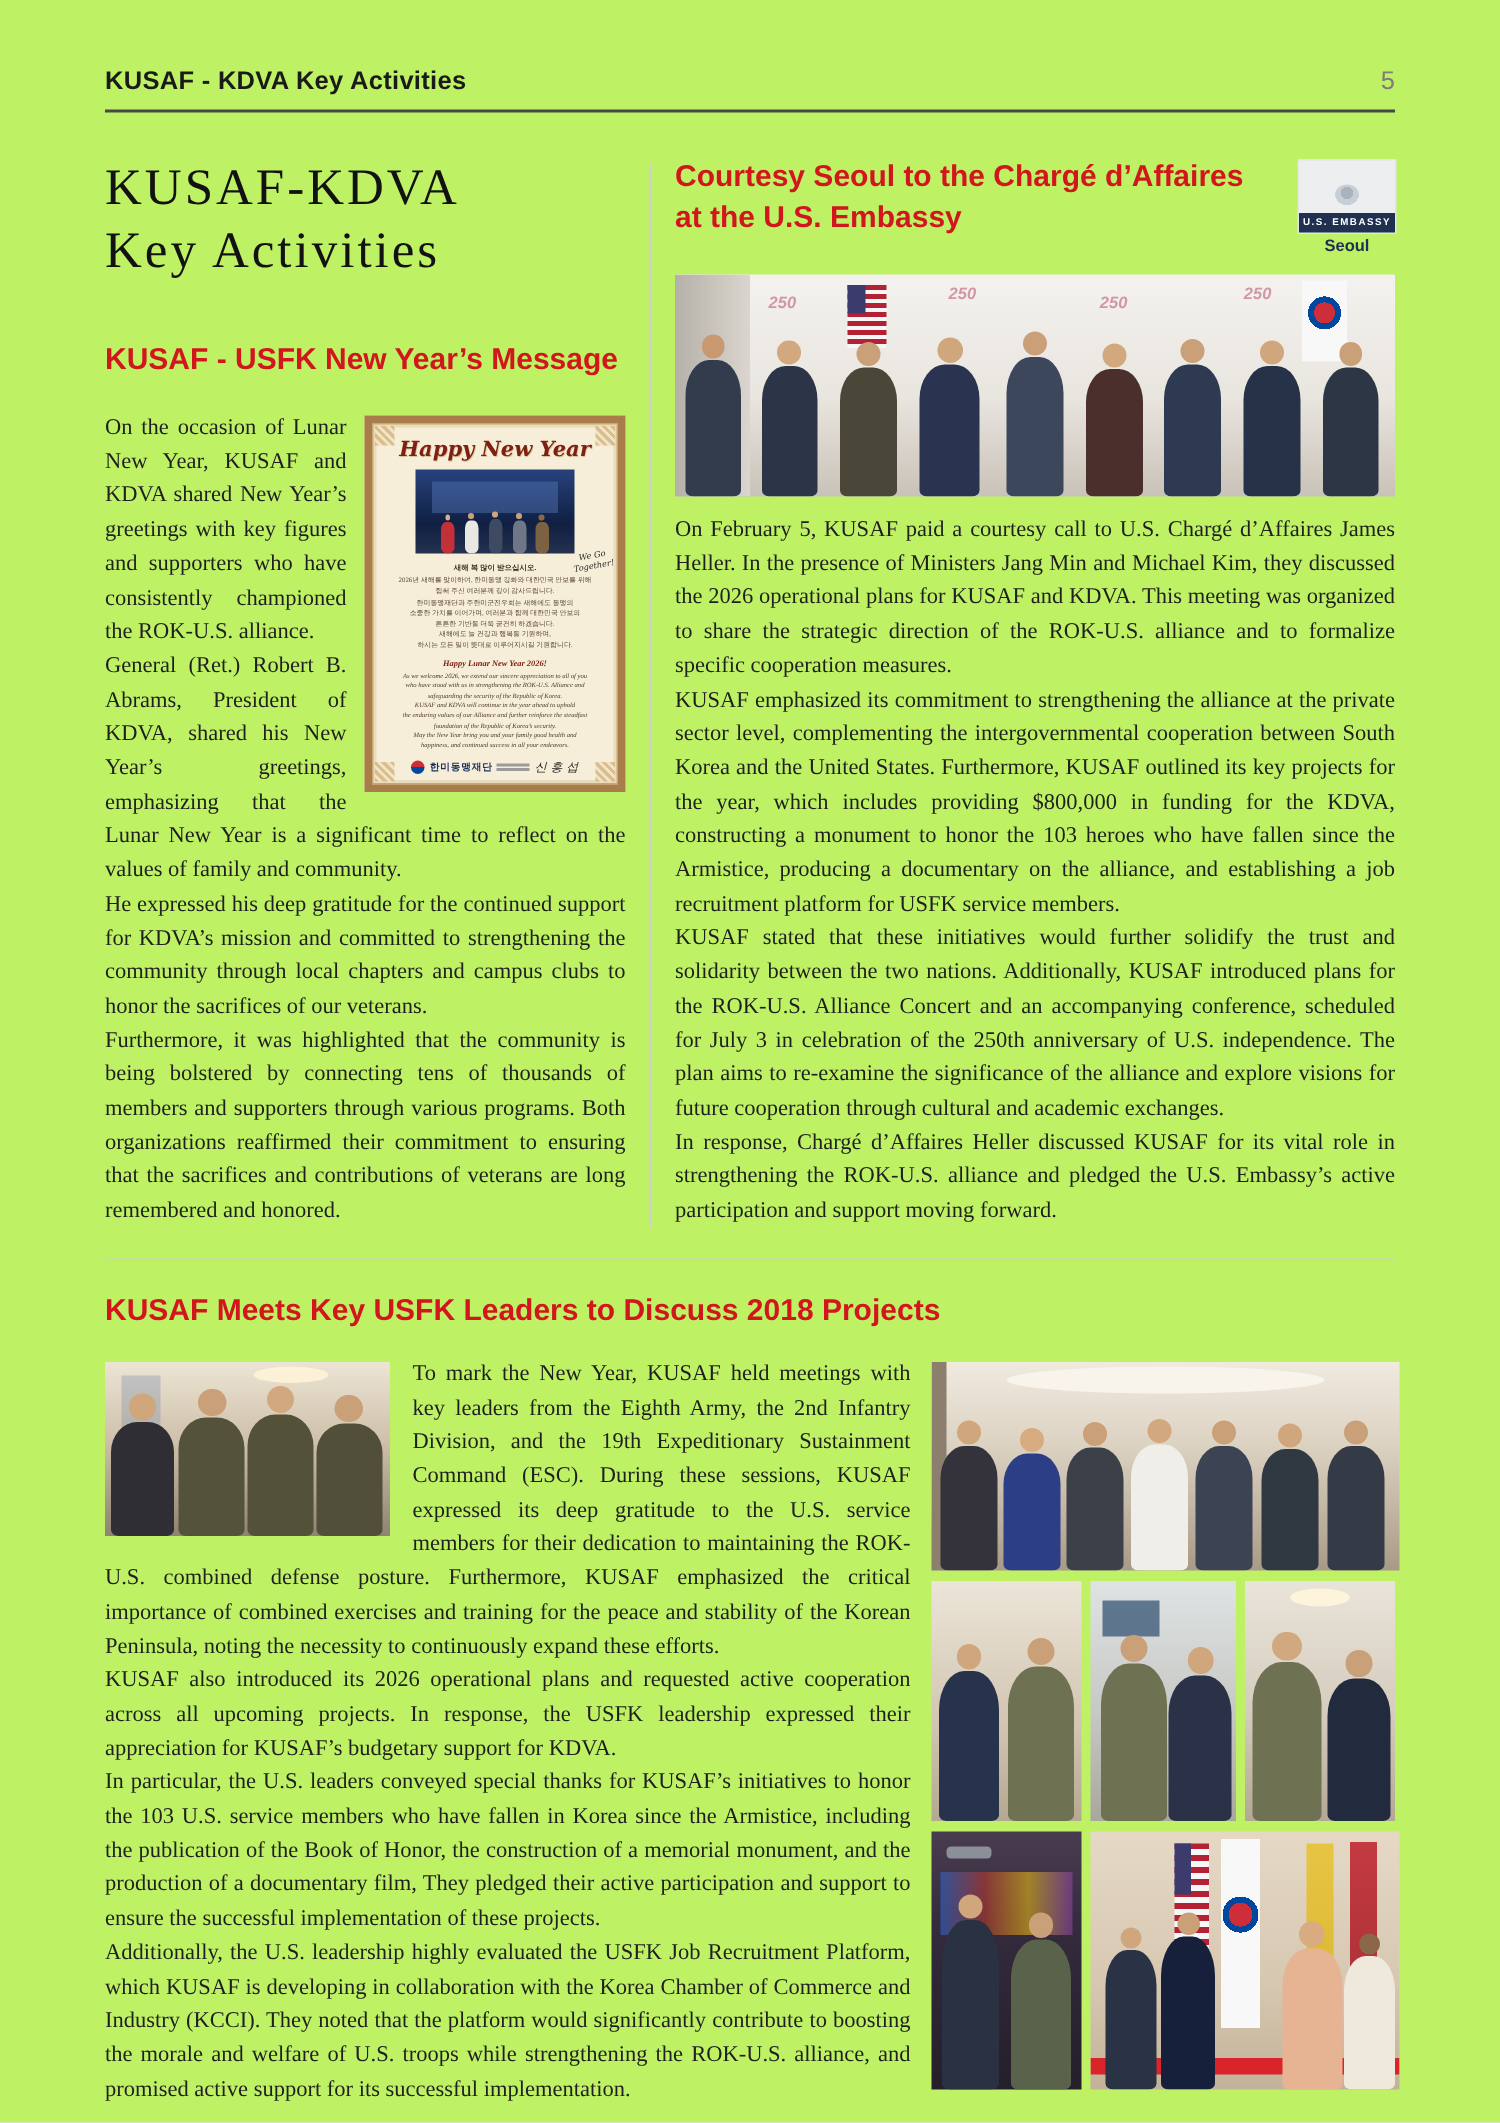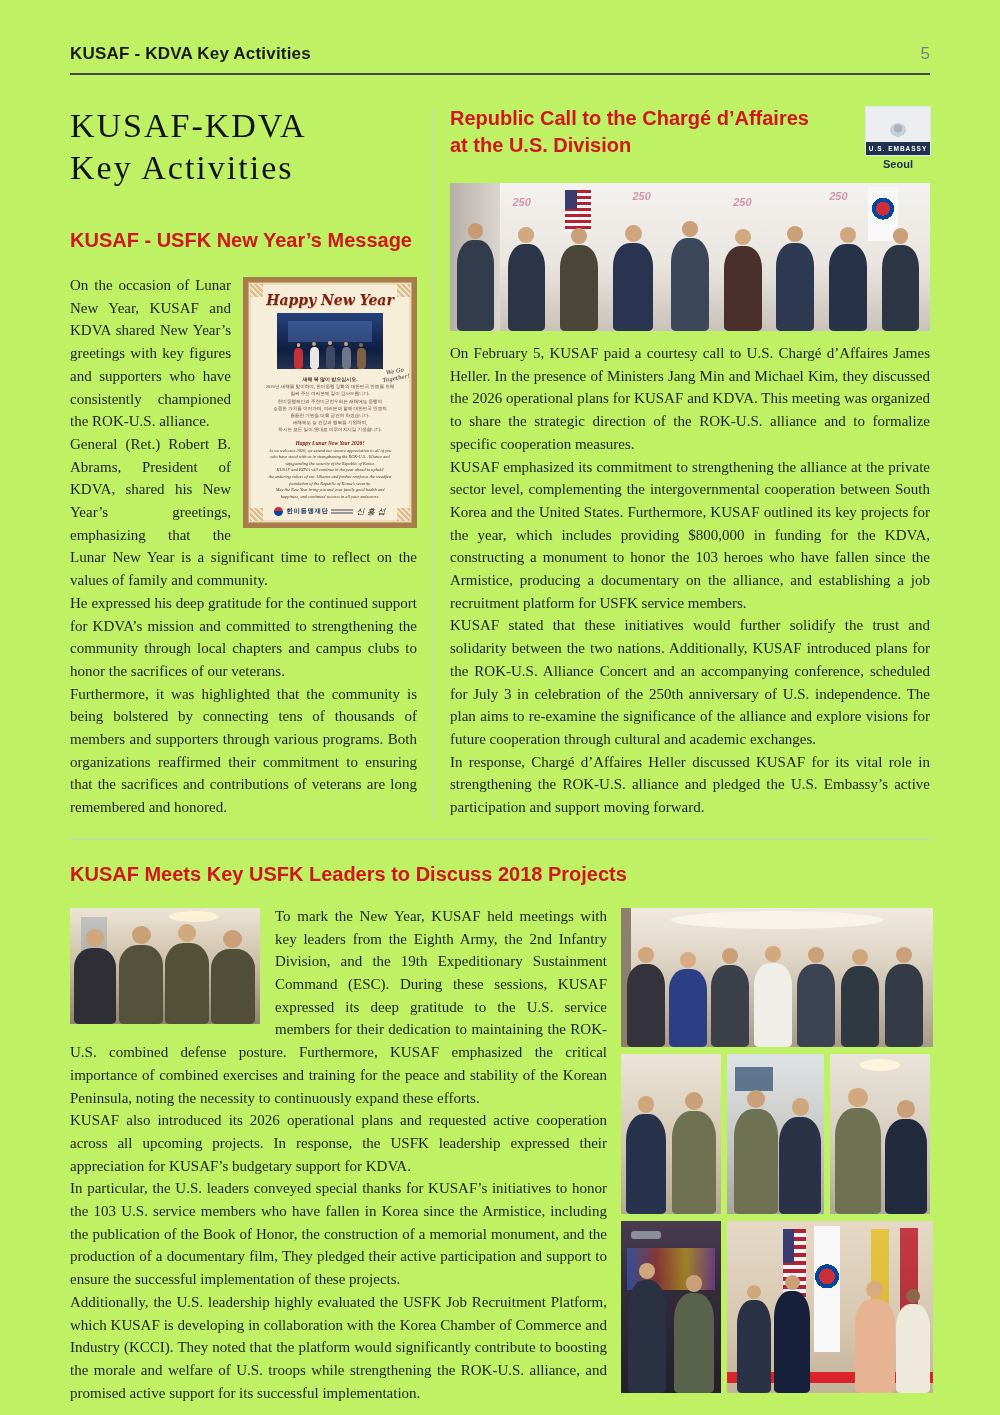--- a/index.html
+++ b/index.html
@@ -178,22 +178,22 @@
           <div class="para">He expressed his deep gratitude for the continued support for KDVA’s mission and committed to strengthening the community through local chapters and campus clubs to honor the sacrifices of our veterans.</div>
           <div class="para">Furthermore, it was highlighted that the community is being bolstered by connecting tens of thousands of members and supporters through various programs. Both organizations reaffirmed their commitment to ensuring that the sacrifices and contributions of veterans are long remembered and honored.</div>
         </div>
     </section>
 
     <div class="vdivider"></div>
 
     <section class="col-right">
       <div class="head-row">
         <h2 class="red-head">
-          <span>Republic Call to the Chargé d’Affaires</span><br>
-          <span>at the U.S. Division</span>
+          <span>Courtesy Seoul to the Chargé d’Affaires</span><br>
+          <span>at the U.S. Embassy</span>
         </h2>
         <div class="embassy-logo">
           <div class="embassy-box">
             <span class="seal"></span>
             <div class="embassy-bar">U.S. EMBASSY</div>
           </div>
           <div class="embassy-city">Seoul</div>
         </div>
       </div>
       <div class="photo main-photo" style="background: linear-gradient(rgb(244, 242, 239) 0%, rgb(233, 229, 223) 55%, rgb(201, 194, 184) 100%);">

